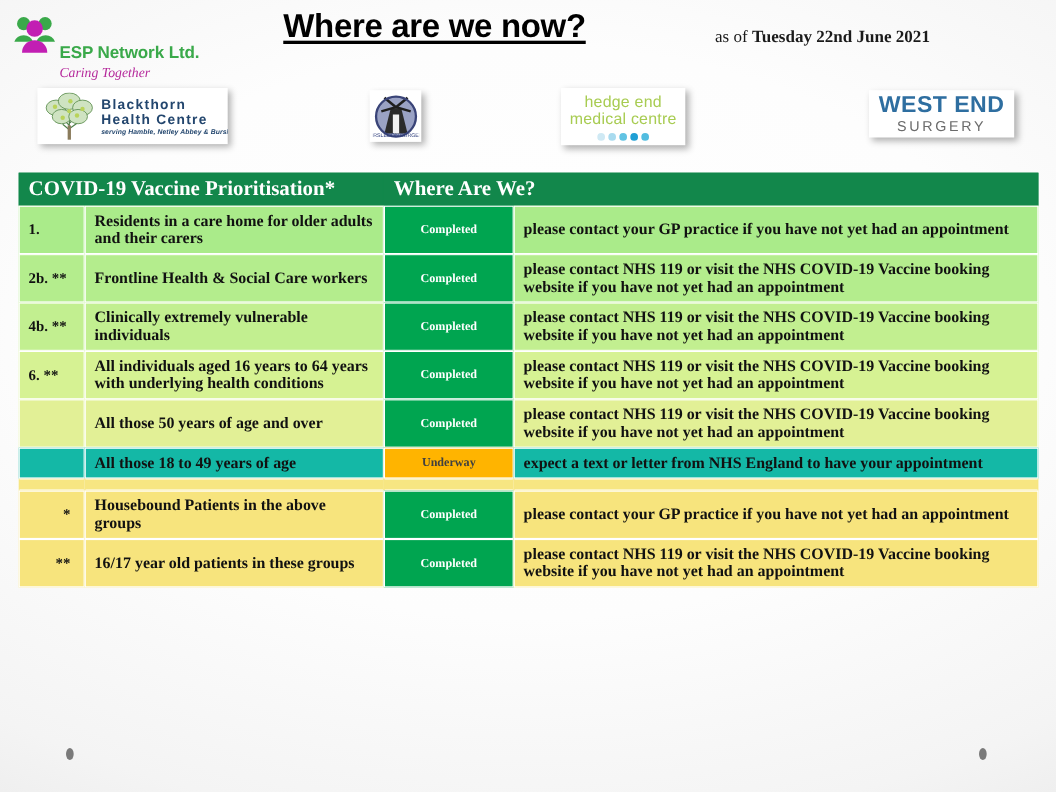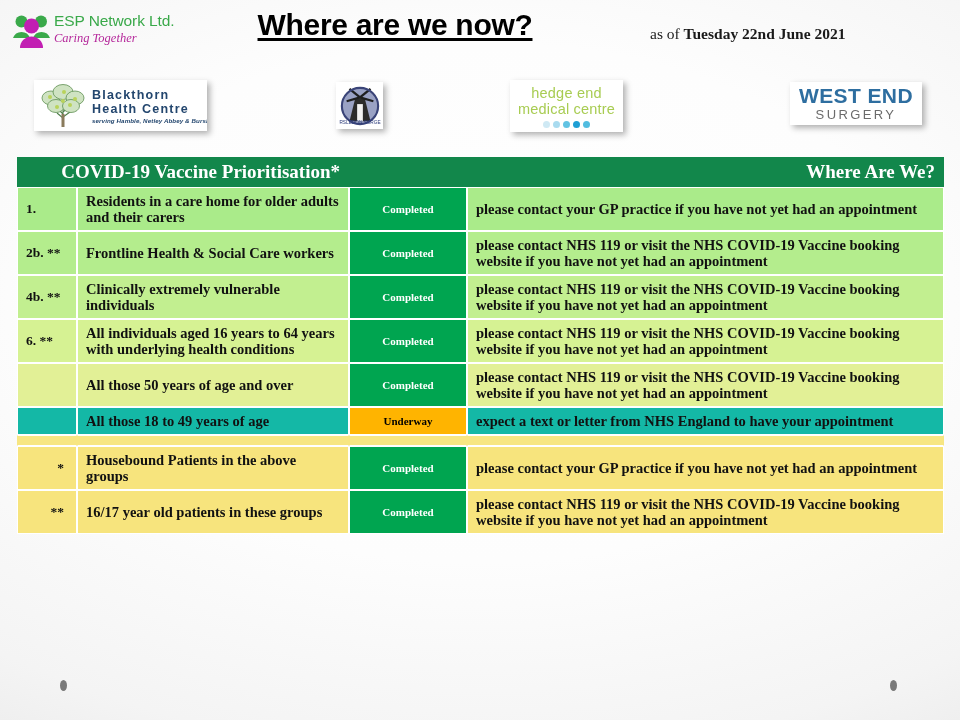--- a/index.html
+++ b/index.html
@@ -35,25 +35,26 @@
     width: 40px;
     height: 36px;
   }
   .esp-text {
     position: absolute;
     left: 44px;
     top: 2px;
   }
   .esp-name {
     font-family: "Liberation Sans", sans-serif;
-    font-weight: normal;
+    font-weight: bold;
     font-size: 15.5px;
     color: #3aa94a;
     letter-spacing: -0.1px;
     white-space: nowrap;
+    margin-top: 28px;
   }
   .esp-tag {
     font-family: "Liberation Serif", serif;
     font-style: italic;
     font-size: 12.5px;
     color: #b5289b;
     margin-top: 1px;
     white-space: nowrap;
   }
 
@@ -185,21 +186,21 @@
     border: 1px solid #ffffff;
     font-size: 14.5px;
     color: #111111;
     line-height: 16px;
   }
   .hdr th {
     background: #12874b;
     color: #ffffff;
     font-weight: bold;
     font-size: 19px;
-    text-align: right;
+    text-align: left;
     padding: 6px 8px;
     border-color: #12874b;
   }
   .col-num   { width: 60px; }
   .col-group { width: 272px; }
   .col-stat  { width: 118px; }
   .col-where { width: 477px; }
 
   td.num {
     font-weight: bold;
@@ -208,21 +209,21 @@
   }
   td.num.right { text-align: right; padding-right: 12px; }
   td.group { font-weight: bold; }
   td.where { font-weight: bold; }
   td.status {
     text-align: center;
     font-weight: bold;
     font-size: 11px;
   }
   td.status.completed { background: #00a550; color: #ffffff; }
-  td.status.underway  { background: #ffb400; color: #000000; margin-left: 20px; }
+  td.status.underway  { background: #ffb400; color: #404040; margin-left: 20px; }
 
   tr.spacer td {
     height: 9px;
     padding: 0;
     border-left-color: transparent;
     border-right-color: transparent;
   }
 
   
   .t1 { background: #aaeb8a; }

